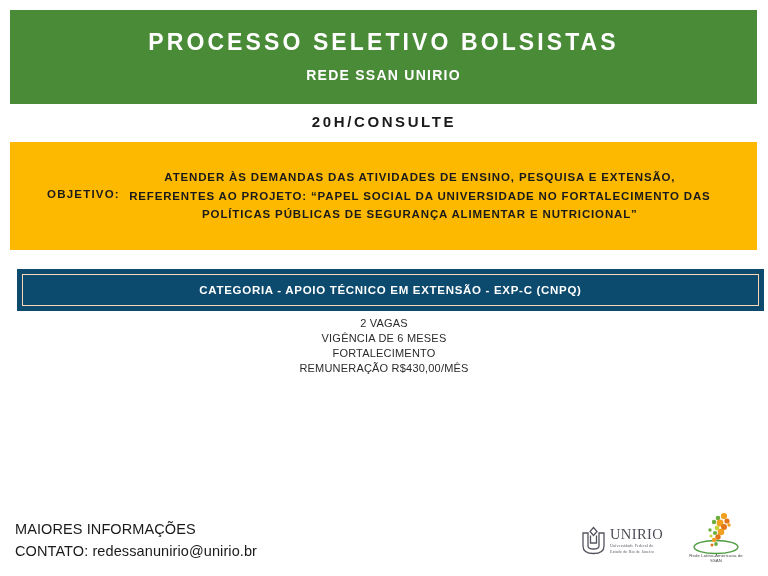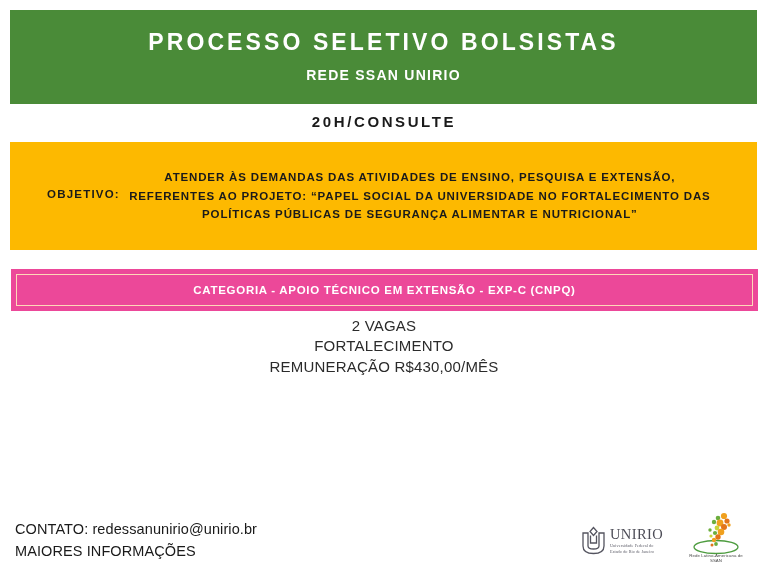--- a/index.html
+++ b/index.html
@@ -101,25 +101,25 @@
     font-size: 11.5px;
     font-weight: bold;
     letter-spacing: 0.85px;
     line-height: 1.62;
     max-width: 600px;
   }
 
   
   .category-band {
     position: absolute;
-    left: 11px;
+    left: 17px;
     top: 269px;
     width: 747px;
     height: 42px;
-    background: #ec4899;
+    background: #0c4a6e;
     box-sizing: border-box;
     padding: 5px;
   }
   .category-inner {
     width: 100%;
     height: 100%;
     border: 1.5px solid #fdd8b8;
     box-sizing: border-box;
     display: flex;
     align-items: center;
@@ -136,21 +136,21 @@
   
   .details {
     position: absolute;
     left: 0;
     top: 316px;
     width: 768px;
     text-align: center;
     color: #2b2b2b;
   }
   .details div {
-    font-size: 15px;
+    font-size: 11px;
     line-height: 1.35;
     letter-spacing: 0.2px;
   }
 
   
   .paper-strip {
     position: absolute;
     left: 10px;
     top: 404px;
     width: 747px;
@@ -297,28 +297,29 @@
   </div>
 
   <div class="category-band">
     <div class="category-inner">
       <div class="category-text">CATEGORIA - APOIO TÉCNICO EM EXTENSÃO - EXP-C (CNPQ)</div>
     </div>
   </div>
 
   <div class="details">
     <div>2 VAGAS</div>
+    <div>VIGÊNCIA DE 6 MESES</div>
     <div>FORTALECIMENTO</div>
     <div>REMUNERAÇÃO R$430,00/MÊS</div>
   </div>
 
 
   <div class="footer-contact">
+    <div>MAIORES INFORMAÇÕES</div>
     <div>CONTATO: redessanunirio@unirio.br</div>
-    <div>MAIORES INFORMAÇÕES</div>
   </div>
 
   <div class="logo-unirio">
     <svg class="logo-unirio-mark" viewBox="0 0 54 60">
       <g fill="none" stroke="#54545f" stroke-width="2.6">
         <path d="M27 3 L20 11 L27 19 L34 11 Z"></path>
         <path d="M6 14 L6 40 Q6 55 27 55 Q48 55 48 40 L48 14
                  L38 14 L38 40 Q38 46 27 46 Q16 46 16 40 L16 14 Z"></path>
         <path d="M21 19 L21 34 L33 34 L33 19"></path>
       </g>

